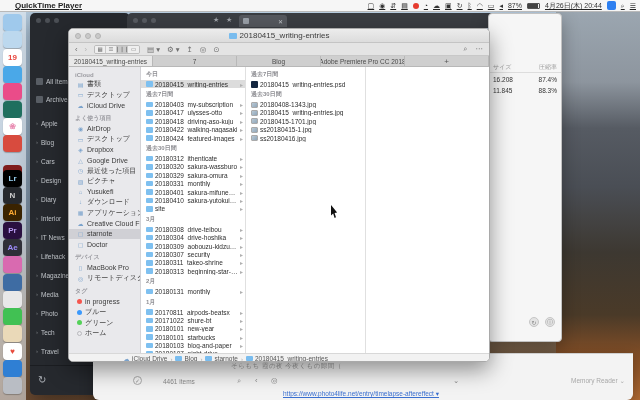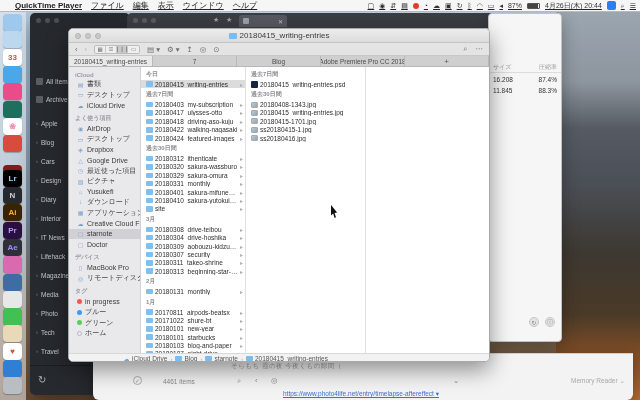--- a/index.html
+++ b/index.html
@@ -563,27 +563,20 @@
         <span style="display: inline-flex; align-items: center; gap: 2px;">
           <span class="pb-fold"></span>
           <span>20180415_writing-entries</span>
         </span>
       </div>
   </div>
 
   <div id="menubar">
     <span class="apple"></span>
     <span class="menu-app">QuickTime Player</span>
-    <span id="menu-items" style="display:flex">
-        <span class="menu-item">ファイル</span>
-        <span class="menu-item">編集</span>
-        <span class="menu-item">表示</span>
-        <span class="menu-item">ウインドウ</span>
-        <span class="menu-item">ヘルプ</span>
-      </span>
     <span id="menu-status">
         <span class="st-ic">▢</span>
         <span class="st-ic">◉</span>
         <span class="st-ic">⇵</span>
         <span class="st-ic">▤</span>
         <span class="rec-dot"></span>
         <span class="st-ic">◔</span>
         <span class="st-ic">☁</span>
         <span class="st-ic">▣</span>
         <span class="st-ic">↻</span>
@@ -598,21 +591,21 @@
         <span class="st-ic">4月26日(木) 20:44</span>
         <span class="ime"></span>
         <span class="st-ic">⌕</span>
         <span class="st-ic">☰</span>
       </span>
   </div>
 
   <div id="dock">
       <div class="dock-icon" style="top: 2px; background: rgb(159, 201, 236);"></div>
       <div class="dock-icon" style="top: 19.3px; background: rgb(188, 216, 238);"></div>
-      <div class="dock-icon" style="top: 36.6px; background: rgb(255, 255, 255); color: rgb(232, 71, 63);">33</div>
+      <div class="dock-icon" style="top: 36.6px; background: rgb(255, 255, 255); color: rgb(232, 71, 63);">19</div>
       <div class="dock-icon" style="top: 53.9px; background: rgb(74, 168, 232);"></div>
       <div class="dock-icon" style="top: 71.2px; background: rgb(234, 76, 137);"></div>
       <div class="dock-icon" style="top: 88.5px; background: rgb(31, 111, 95);"></div>
       <div class="dock-icon" style="top: 105.8px; background: rgb(255, 255, 255); color: rgb(233, 140, 178);">❀</div>
       <div class="dock-icon" style="top: 123.1px; background: rgb(216, 75, 62);"></div>
       <div class="dock-icon" style="top: 153px; background: #7f1d1d; color: rgb(77, 184, 255);">Ps</div>
       <div class="dock-icon" style="top: 157.7px; background: #000000; color: rgb(155, 212, 245);">Lr</div>
       <div class="dock-icon" style="top: 175px; background: rgb(38, 41, 46); color: rgb(204, 204, 204);">N</div>
       <div class="dock-icon" style="top: 192.3px; background: rgb(58, 35, 0); color: rgb(255, 171, 51);">Ai</div>
       <div class="dock-icon" style="top: 209.6px; background: rgb(42, 16, 64); color: rgb(185, 156, 241);">Pr</div>

